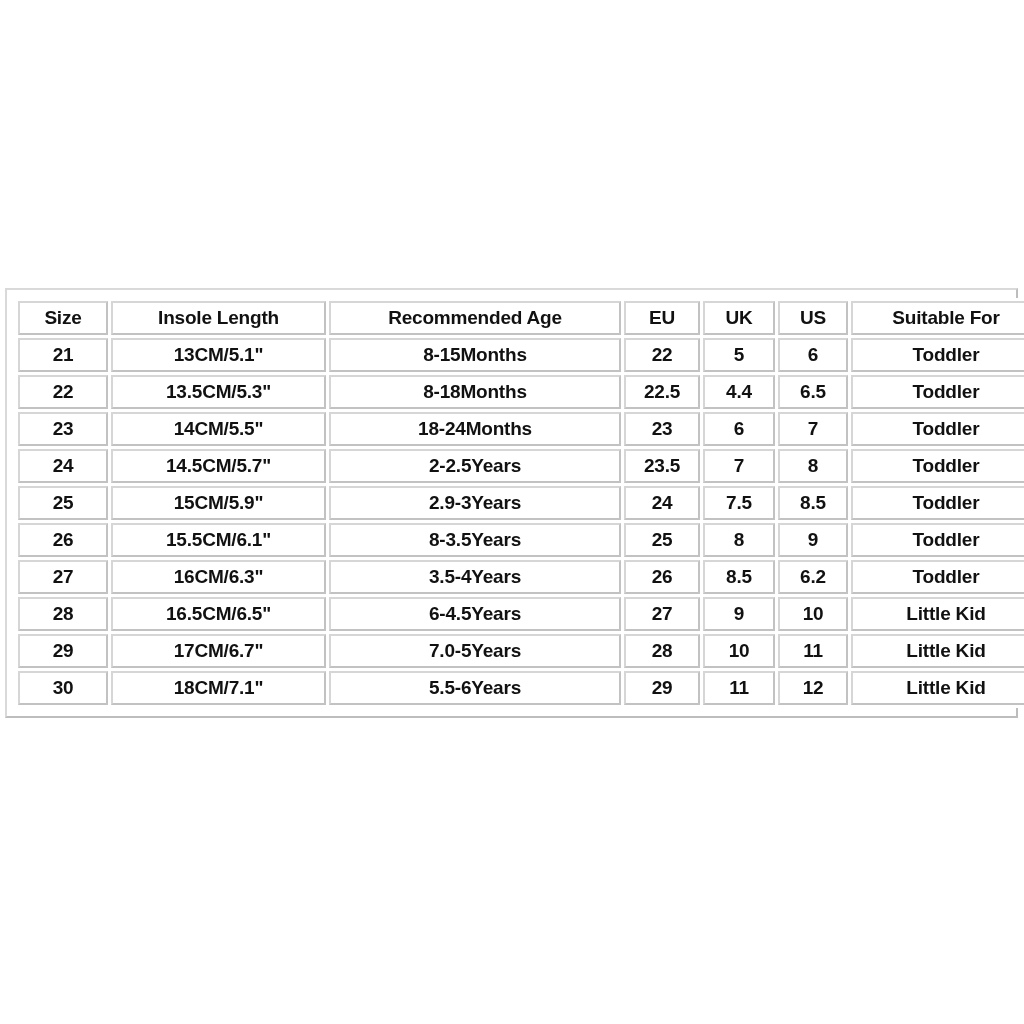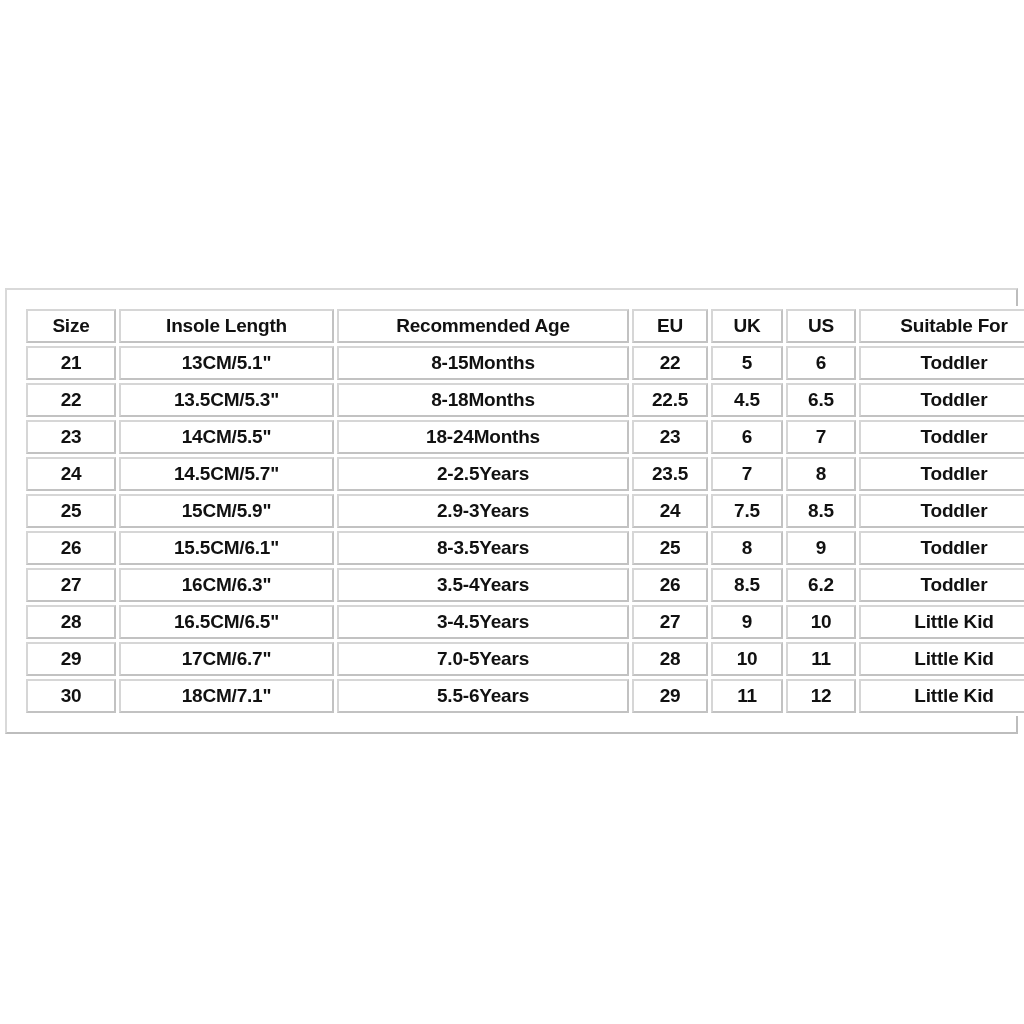--- a/index.html
+++ b/index.html
@@ -21,21 +21,21 @@
     left: 5px;
     top: 288px;
     width: 1013px;
     box-sizing: border-box;
     border: 2px solid #c9c9c9;
     border-top-color: #d9d9d9;
     border-left-color: #d9d9d9;
     border-right-color: #bdbdbd;
     border-bottom-color: #bdbdbd;
     background: #ffffff;
-    padding: 16px;
+    padding: 8px;
   }
 
   table.size-chart {
     width: 100%;
     border-collapse: separate;
     border-spacing: 3px;
     background: #ffffff;
     table-layout: fixed;
   }
 
@@ -103,21 +103,21 @@
           <td>22</td>
           <td>5</td>
           <td>6</td>
           <td>Toddler</td>
         </tr>
         <tr>
           <td>22</td>
           <td>13.5CM/5.3"</td>
           <td>8-18Months</td>
           <td>22.5</td>
-          <td>4.5</td>
+          <td>4.4</td>
           <td>6.5</td>
           <td>Toddler</td>
         </tr>
         <tr>
           <td>23</td>
           <td>14CM/5.5"</td>
           <td>18-24Months</td>
           <td>23</td>
           <td>6</td>
           <td>7</td>
@@ -155,21 +155,21 @@
           <td>16CM/6.3"</td>
           <td>3.5-4Years</td>
           <td>26</td>
           <td>8.5</td>
           <td>6.2</td>
           <td>Toddler</td>
         </tr>
         <tr>
           <td>28</td>
           <td>16.5CM/6.5"</td>
-          <td>3-4.5Years</td>
+          <td>6-4.5Years</td>
           <td>27</td>
           <td>9</td>
           <td>10</td>
           <td>Little Kid</td>
         </tr>
         <tr>
           <td>29</td>
           <td>17CM/6.7"</td>
           <td>7.0-5Years</td>
           <td>28</td>

